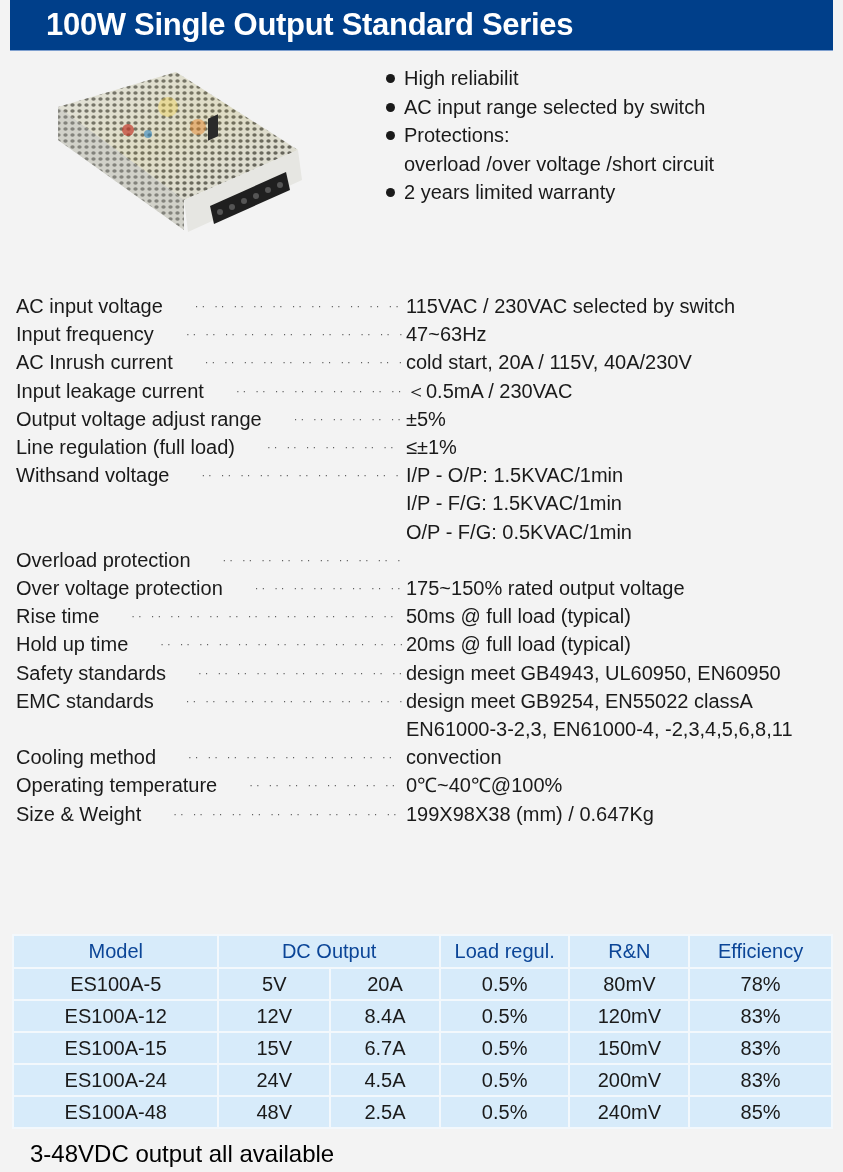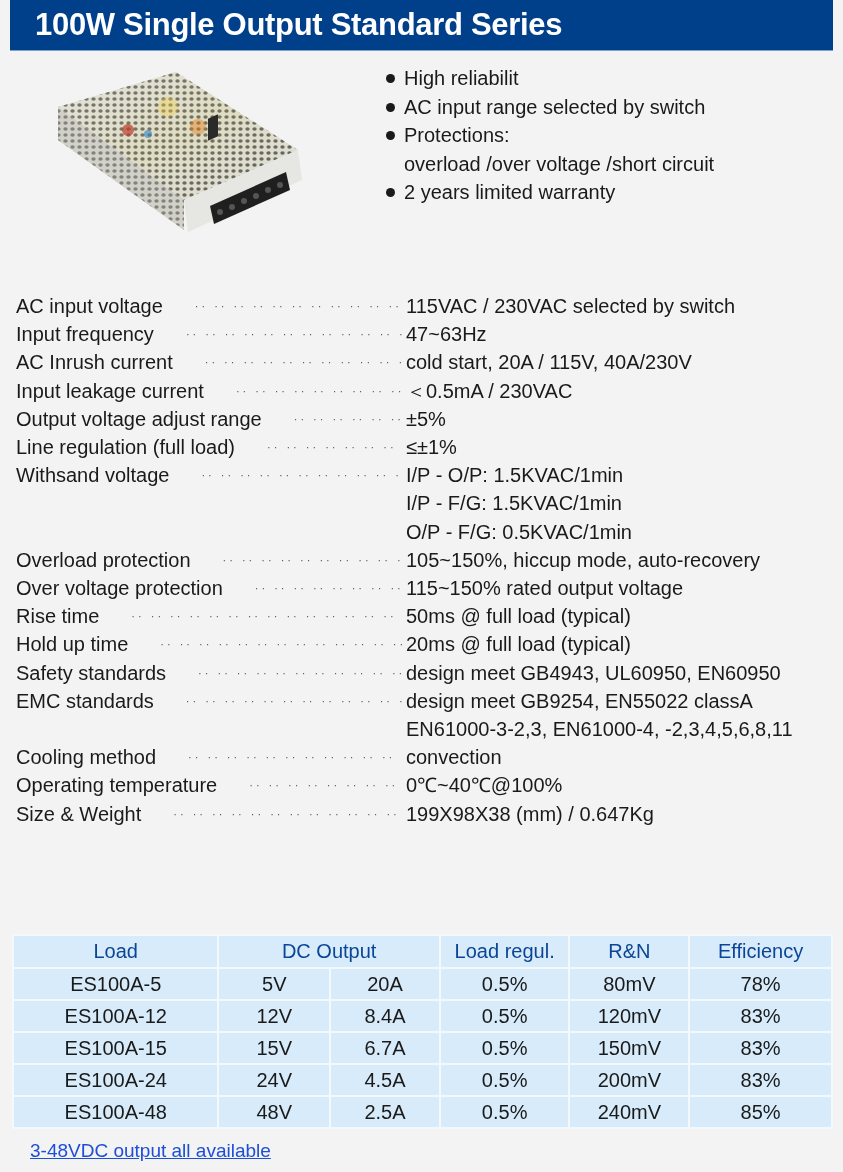--- a/index.html
+++ b/index.html
@@ -19,21 +19,21 @@
       position: absolute;
       left: 10px;
       top: 0;
       width: 823px;
       height: 50px;
       background: #003f8a;
       border-bottom: 1px solid #7fa0cf;
     }
     .title-bar h1 {
       margin: 0;
-      padding-left: 25px;
+      padding-left: 36px;
       line-height: 50px;
       font-size: 31px;
       font-weight: bold;
       color: #ffffff;
       letter-spacing: -0.3px;
     }
     .product-image {
       position: absolute;
       left: 48px;
       top: 72px;
@@ -123,23 +123,22 @@
       color: #0b4597;
       height: 31px;
     }
     .model-table td {
       color: #1a1a1a;
     }
     .footnote {
       position: absolute;
       left: 30px;
       top: 1140px;
-      font-size: 19px;
-      color: #1d4ed8;
-      text-decoration: underline;
+      font-size: 24px;
+      color: #000000;
     }
   </style>
 </head>
 <body>
 
 <div class="title-bar">
   <h1>100W  Single Output Standard Series</h1>
 </div>
 
 <div class="product-image">
@@ -267,31 +266,28 @@
       <div>I/P - O/P: 1.5KVAC/1min</div>
       <div>I/P - F/G: 1.5KVAC/1min</div>
       <div>O/P - F/G: 0.5KVAC/1min</div>
     </div>
   </div>
   <div class="spec-row">
     <div class="spec-label">
         <span class="label-text">Overload protection</span>
         <span class="leader">·· ·· ·· ·· ·· ·· ·· ·· ·· ·· ·· ·· ·· ·· ·· ·· ·· ·· ·· ··</span>
       </div>
-    <div class="spec-values">
-        <div>105~150%, hiccup mode, auto-recovery</div>
-      </div>
   </div>
   <div class="spec-row">
     <div class="spec-label">
         <span class="label-text">Over voltage protection</span>
         <span class="leader">·· ·· ·· ·· ·· ·· ·· ·· ·· ·· ·· ·· ·· ·· ·· ·· ·· ·· ·· ··</span>
       </div>
     <div class="spec-values">
-        <div>115~150% rated output voltage</div>
+        <div>175~150% rated output voltage</div>
       </div>
   </div>
   <div class="spec-row">
     <div class="spec-label">
         <span class="label-text">Rise time</span>
         <span class="leader">·· ·· ·· ·· ·· ·· ·· ·· ·· ·· ·· ·· ·· ·· ·· ·· ·· ·· ·· ··</span>
       </div>
     <div class="spec-values">
         <div>50ms @ full load (typical)</div>
       </div>
@@ -357,21 +353,21 @@
   <colgroup>
     <col style="width:206px">
     <col style="width:112px">
     <col style="width:110px">
     <col style="width:130px">
     <col style="width:120px">
     <col style="width:143px">
   </colgroup>
   <thead>
     <tr>
-      <th>Load</th>
+      <th>Model</th>
       <th colspan="2">DC Output</th>
       <th>Load regul.</th>
       <th>R&amp;N</th>
       <th>Efficiency</th>
     </tr>
   </thead>
   <tbody>
     <tr>
       <td>ES100A-5</td>
       <td>5V</td>

